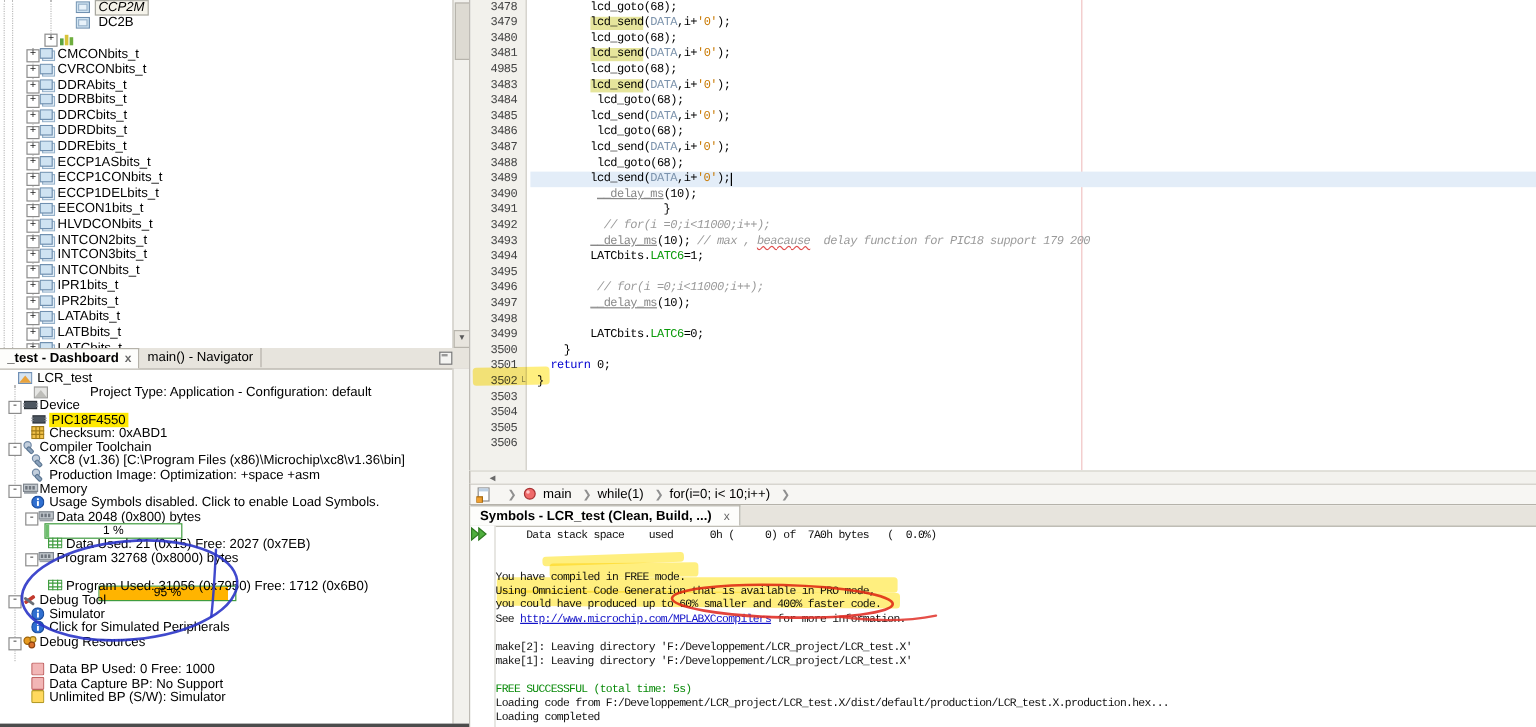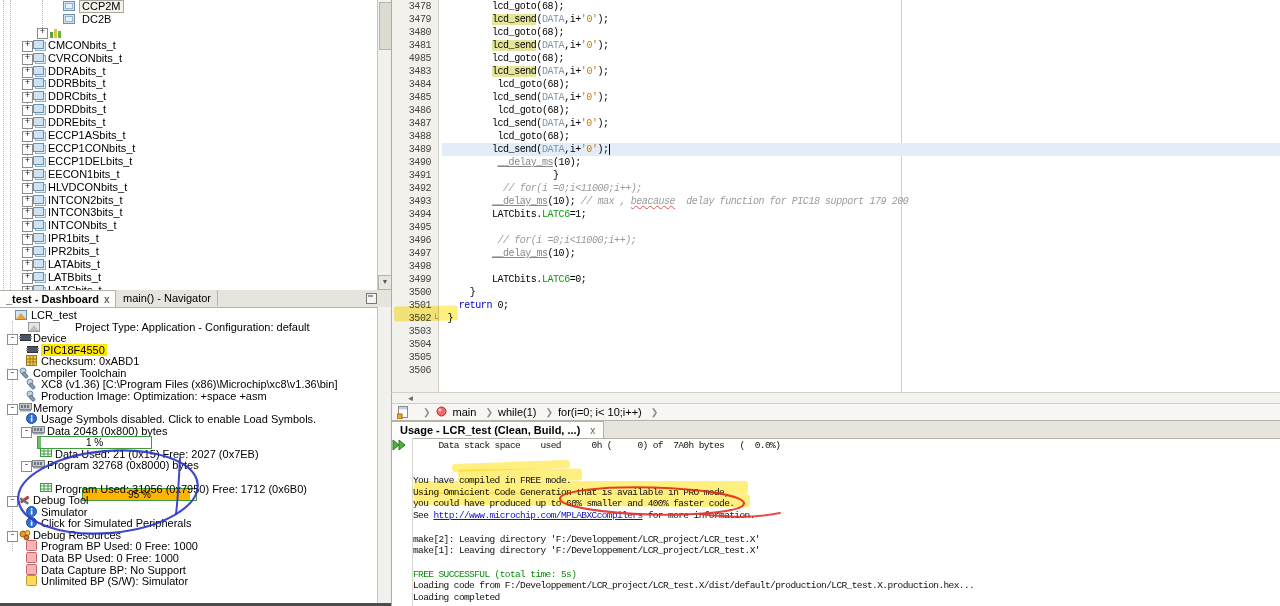--- a/index.html
+++ b/index.html
@@ -88,21 +88,21 @@
 <body>
 
 <div id="stage">
 
   <div id="tree-panel">
     <div class="guide" style="left:3px;top:0;height:290px;"></div>
     <div class="guide" style="left:10px;top:0;height:290px;"></div>
     <div class="guide" style="left:42px;top:0;height:30px;"></div>
     <div class="guide" style="left:27px;top:40px;height:250px;"></div>
     <div id="tree-rows">
-        <div class="trow" style="top: 0px;">
+        <div class="trow" style="top: 0px; font-style: italic;">
           <span class="icw" style="left: 63px; top: 1px;">
             <svg width="12" height="10">
               <rect x="0.5" y="0.5" width="11" height="9" fill="#cfe3f2" stroke="#7090b0"></rect>
               <rect x="2.5" y="2.5" width="7" height="5" fill="#e8f2fa" stroke="#9ab4cc"></rect>
             </svg>
           </span>
           <span class="lbl" style="left: 82px;"><span class="sel-box">CCP2M</span></span>
         </div>
         <div class="trow" style="top: 12.9px;">
           <span class="icw" style="left: 63px; top: 1px;">
@@ -530,28 +530,20 @@
         <div class="drow" style="top: 221.83px;">
           <span class="exp" style="left: 7px;">-</span>
           <span class="icw" style="left: 19px; top: 0px;">
             <svg width="12" height="12">
               <circle cx="4" cy="5" r="3" fill="#e89a20" stroke="#9c6206"></circle>
               <circle cx="8.5" cy="4" r="2.4" fill="#f2c24a" stroke="#a07a18"></circle>
               <circle cx="7.5" cy="8.5" r="2.4" fill="#d9702c" stroke="#8f4410"></circle>
             </svg>
           </span>
           <span class="lbl" style="left: 33px;">Debug Resources</span>
-        </div>
-        <div class="drow" style="top: 233.4px;">
-          <span class="icw" style="left: 26px; top: 0px;">
-            <svg width="11" height="11">
-              <rect x="0.5" y="0.5" width="10" height="10" rx="1" fill="#f2b6b6" stroke="#c06464"></rect>
-            </svg>
-          </span>
-          <span class="lbl" style="left: 41px;">Program BP Used: 0  Free: 1000</span>
         </div>
         <div class="drow" style="top: 244.97px;">
           <span class="icw" style="left: 26px; top: 0px;">
             <svg width="11" height="11">
               <rect x="0.5" y="0.5" width="10" height="10" rx="1" fill="#f2b6b6" stroke="#c06464"></rect>
             </svg>
           </span>
           <span class="lbl" style="left: 41px;">Data BP Used: 0  Free: 1000</span>
         </div>
         <div class="drow" style="top: 256.54px;">
@@ -673,21 +665,21 @@
       </span>
       <span class="bc-chev">❯</span>
       <span class="bc-item">
         <span>for(i=0; i&lt; 10;i++)</span>
       </span>
       <span class="bc-chev">❯</span>
     </div>
 
   <div id="output">
     <div id="out-head">
-      <div id="out-tab"><span>Usage - LCR_test (Clean, Build, ...)</span><span class="x">x</span></div>
+      <div id="out-tab"><span>Symbols - LCR_test (Clean, Build, ...)</span><span class="x">x</span></div>
     </div>
     <div id="out-side">
       <span class="ic-svg" id="rerun-btn"><svg width="15" height="14">
             <path d="M1 2 L7 7 L1 12 Z" fill="#4fae3d" stroke="#2e7a20"></path>
             <path d="M7 2 L13 7 L7 12 Z" fill="#4fae3d" stroke="#2e7a20"></path>
           </svg></span>
     </div>
     <div id="out-body">
         <div class="oline"><span class="ot-p">     Data stack space    used      0h (     0) of  7A0h bytes   (  0.0%)</span></div>
         <div class="oline"></div>

